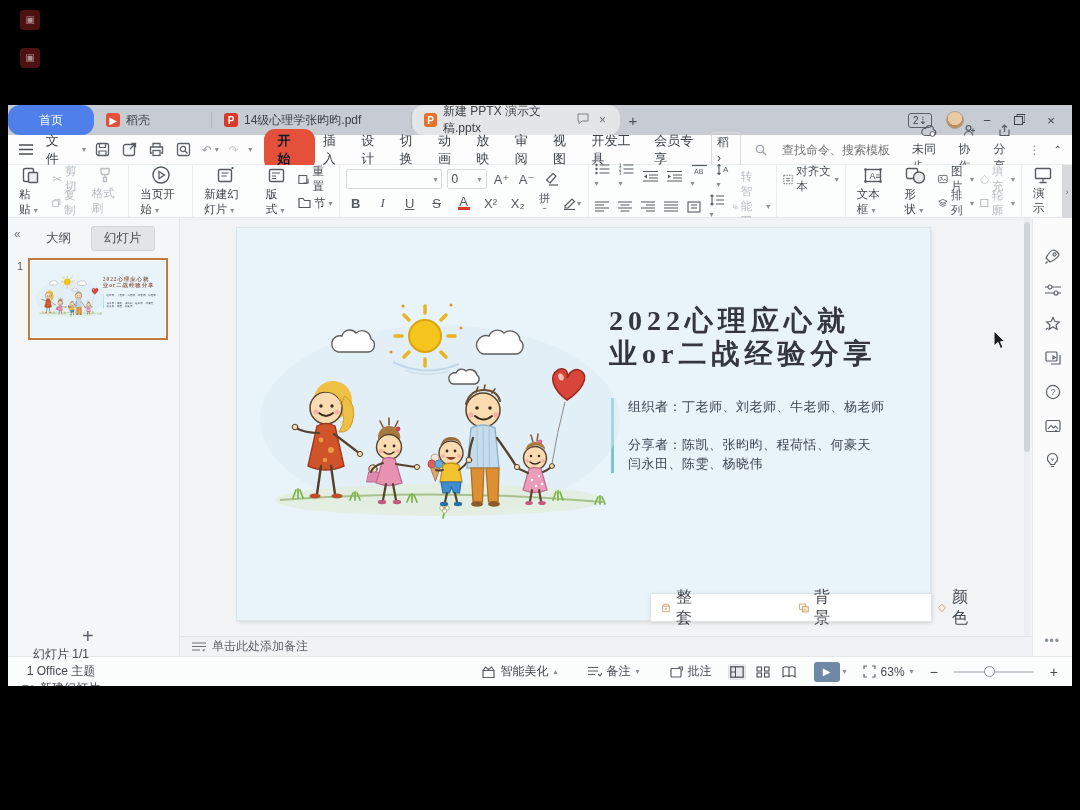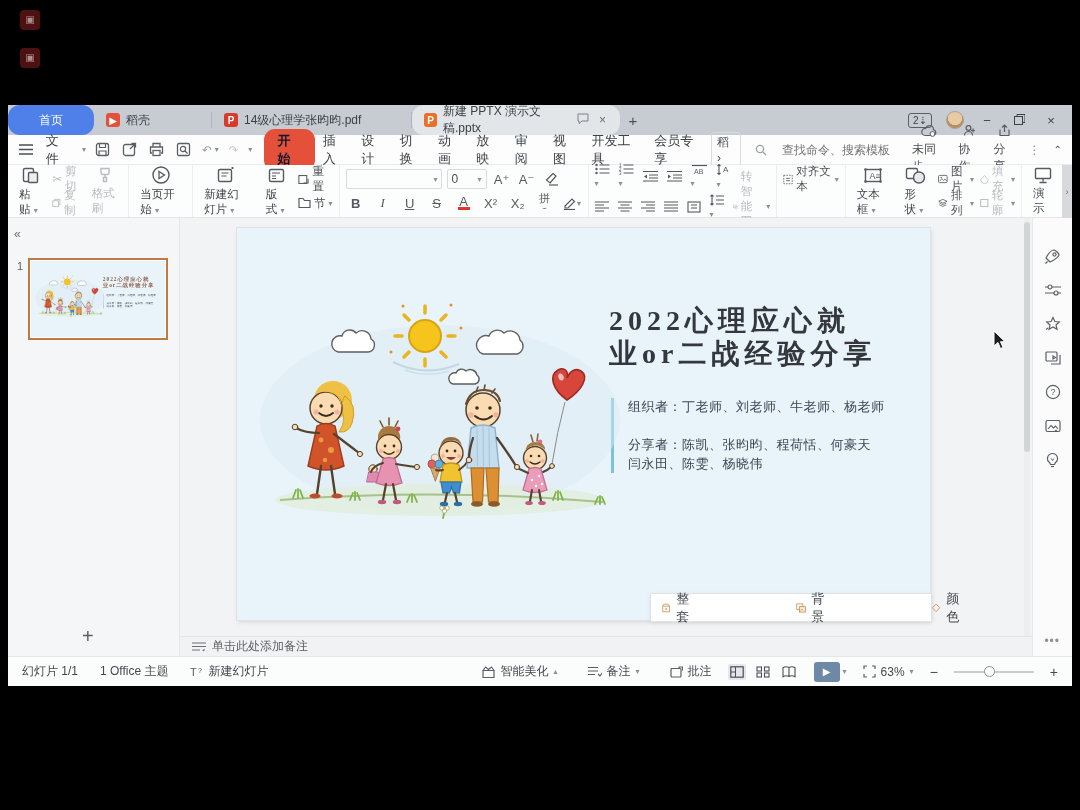--- a/index.html
+++ b/index.html
@@ -96,42 +96,42 @@
   .org-line { margin-bottom:19px; letter-spacing:.5px; }
   .shr-line { line-height:19px; letter-spacing:.5px; }
   .illus { position:absolute; left:18px; top:72px; }
 
   #vscroll { position:absolute; right:2px; top:0; width:6px; height:418px; background:#eceeef; }
   #vscroll .vthumb { position:absolute; top:4px; left:0; width:6px; height:230px; background:#d2d5d8; border-radius:3px;}
 
   
   #float-bar { position:absolute; left:470px; top:375px; width:282px; height:29px; background:#fff;
     border:1px solid #e2e3e5; box-shadow:0 1px 4px rgba(0,0,0,.08); display:flex; align-items:center;
-    font-size:13px; color:#45494f;gap:41px; }
+    font-size:16px; color:#45494f;gap:41px; }
   .fb-item { display:flex; align-items:center; gap:5px; padding:0 10px; height:100%; }
   .fb-sep { width:1px; height:14px; background:#e4e5e7; }
   .fb-more { padding:0 7px; color:#8a9098; }
 
   
   #notesbar { position:absolute; left:172px; top:531px; width:852px; height:20px; background:#f1f2f3;
     border-top:1px solid #e3e4e6; display:flex; align-items:center; gap:6px; padding-left:12px;
     font-size:12px; color:#5a5f66; }
 
   
   #rightrail { position:absolute; right:0; top:113px; width:40px; height:438px; background:#fbfbfc;
     border-left:1px solid #e8e9eb; display:flex; flex-direction:column; align-items:center;
     padding-top:28px; gap:14px; }
   .rr-ic { width:20px; height:20px; display:flex; align-items:center; justify-content:center; color:#5a5f66;}
   #rr-more { position:absolute; right:12px; bottom:38px; color:#8a9098; font-size:12px; letter-spacing:1px;}
 
   
   #statusbar { position:absolute; left:0; top:551px; width:100%; height:30px; background:#fbfcfc;
     border-top:1px solid #e5e6e8; display:flex; align-items:center; font-size:12px; color:#45494f; }
   .sb-item { display:flex; align-items:center; gap:5px; margin-right:22px; }
-  #sb-left { display:flex; align-items:center; padding-left:14px; }
+  #sb-left { display:flex; align-items:center; padding-left:14px;flex-direction:column; }
   #sb-right { margin-left:auto; display:flex; align-items:center; gap:16px; padding-right:14px; }
   .view-ic { width:18px; height:16px; display:flex; align-items:center; justify-content:center;}
   .view-ic.on { background:#e4e6e9; border-radius:2px; }
   #play-btn { width:26px; height:20px; background:#6d89a6; border-radius:3px; color:#fff;
     display:flex; align-items:center; justify-content:center; font-size:10px; }
   #zoom-slider { width:80px; height:2px; background:#c9ccd0; position:relative; }
   #zoom-slider .knob { position:absolute; left:30px; top:-5px; width:11px; height:11px;
     border:1.5px solid #8a9098; border-radius:50%; background:#fbfcfc; }
 
   
@@ -540,20 +540,24 @@
             <path d="M10 12.5v3M6.5 16.5h7" stroke="#555a61" stroke-width="1.3"></path>
           </svg>
         <span>演示</span>
       </div>
     </div>
   </div>
   <div id="ribbon-cut">›</div>
 
   <div id="leftpanel">
     <span class="lp-collapse">«</span>
+    <div id="lp-tabs">
+      <span class="lp-tab">大纲</span>
+      <span class="lp-tab on">幻灯片</span>
+    </div>
     <div id="thumb-row">
       <div id="thumb-num">1</div>
       <div id="thumb-box">
         <div id="thumb-clip">
           <div class="thumb-scale">
 
             <div class="slide" style="left:0; top:0; box-shadow:none">
               <div class="slide-title" style="color:#8a5f46">
                 <div>2022心理应心就</div>
                 <div>业or二战经验分享</div>

